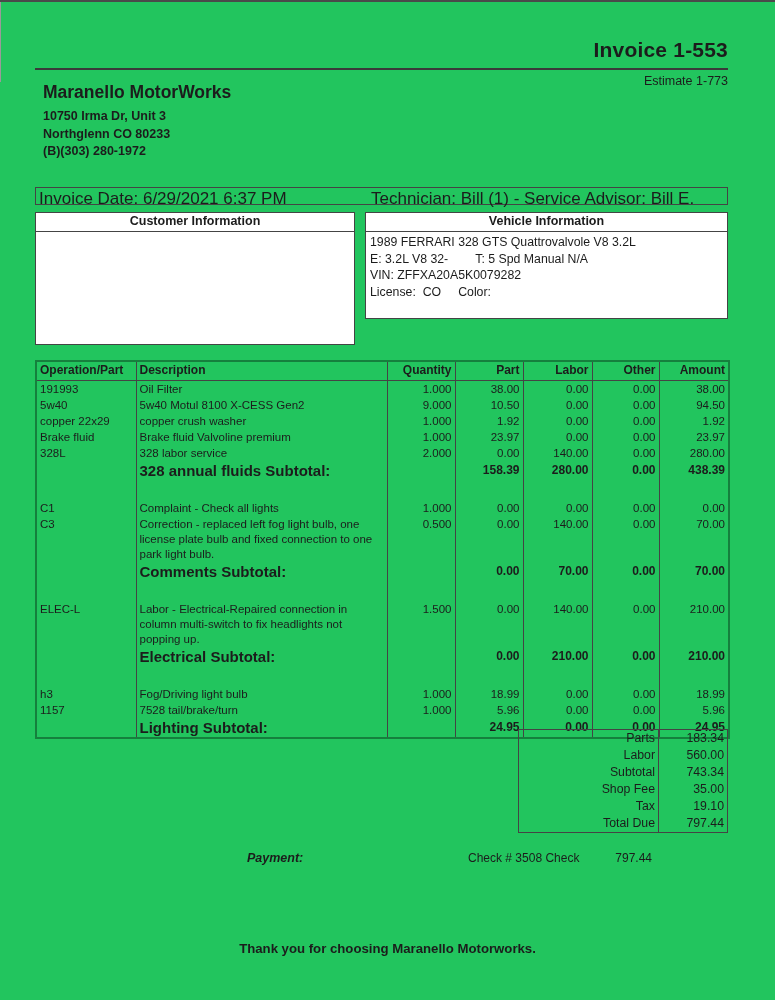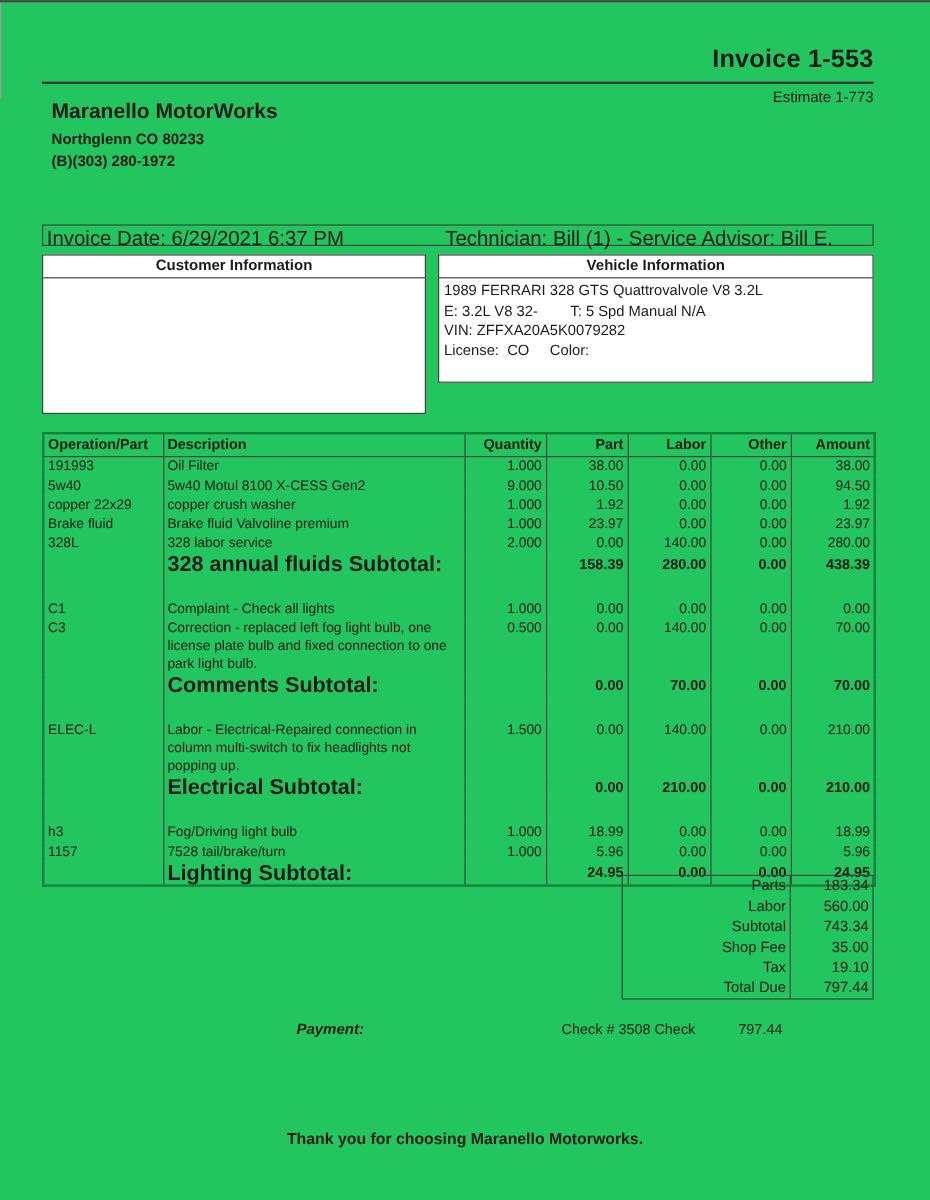--- a/index.html
+++ b/index.html
@@ -42,21 +42,21 @@
   }
   table.items{border:2px solid #15803d;}
   table.items th{
     font-size:12px;font-weight:bold;text-align:left;height:17px;
     border-bottom:1px solid #444;padding-top:1px;
   }
   table.items th.num,table.items td.num{text-align:right;}
   table.items td{font-size:11.5px;line-height:15px;}
   tr.item-row td{padding-top:1px;}
   tr.subtotal-row td{font-weight:bold;font-size:12px;line-height:19px;}
-  tr.subtotal-row td.sub-label{font-size:18px;}
+  tr.subtotal-row td.sub-label{font-size:15px;}
   tr.spacer-row td{height:20px;}
 
   
   .totals-box{top:727px;left:518px;width:210px;border:1px solid #444;box-sizing:border-box;}
   .totals-row{display:flex;height:17px;font-size:12.3px;line-height:16.5px;}
   .totals-label{width:140px;text-align:right;padding-right:3px;border-right:1px solid #444;box-sizing:border-box;}
   .totals-value{flex:1;text-align:right;padding-right:3px;}
   .totals-row.bold{font-weight:normal;}
 
   
@@ -71,20 +71,21 @@
 <body>
 
 <div class="page">
 
   <div class="abs invoice-title">Invoice 1-553</div>
   <div class="abs title-rule"></div>
   <div class="abs estimate-ref">Estimate 1-773</div>
 
   <div class="abs company">
     <div class="company-name">Maranello MotorWorks</div>
+    <div class="company-line">10750 Irma Dr, Unit 3</div>
     <div class="company-line">Northglenn CO 80233</div>
     <div class="company-line">(B)(303) 280-1972</div>
   </div>
 
   <div class="abs meta-bar">
     <span class="meta-date">Invoice Date: 6/29/2021 6:37 PM</span>
     <span class="meta-tech">Technician: Bill (1) - Service Advisor: Bill E.</span>
   </div>
 
   <div class="abs info-box customer-box">

